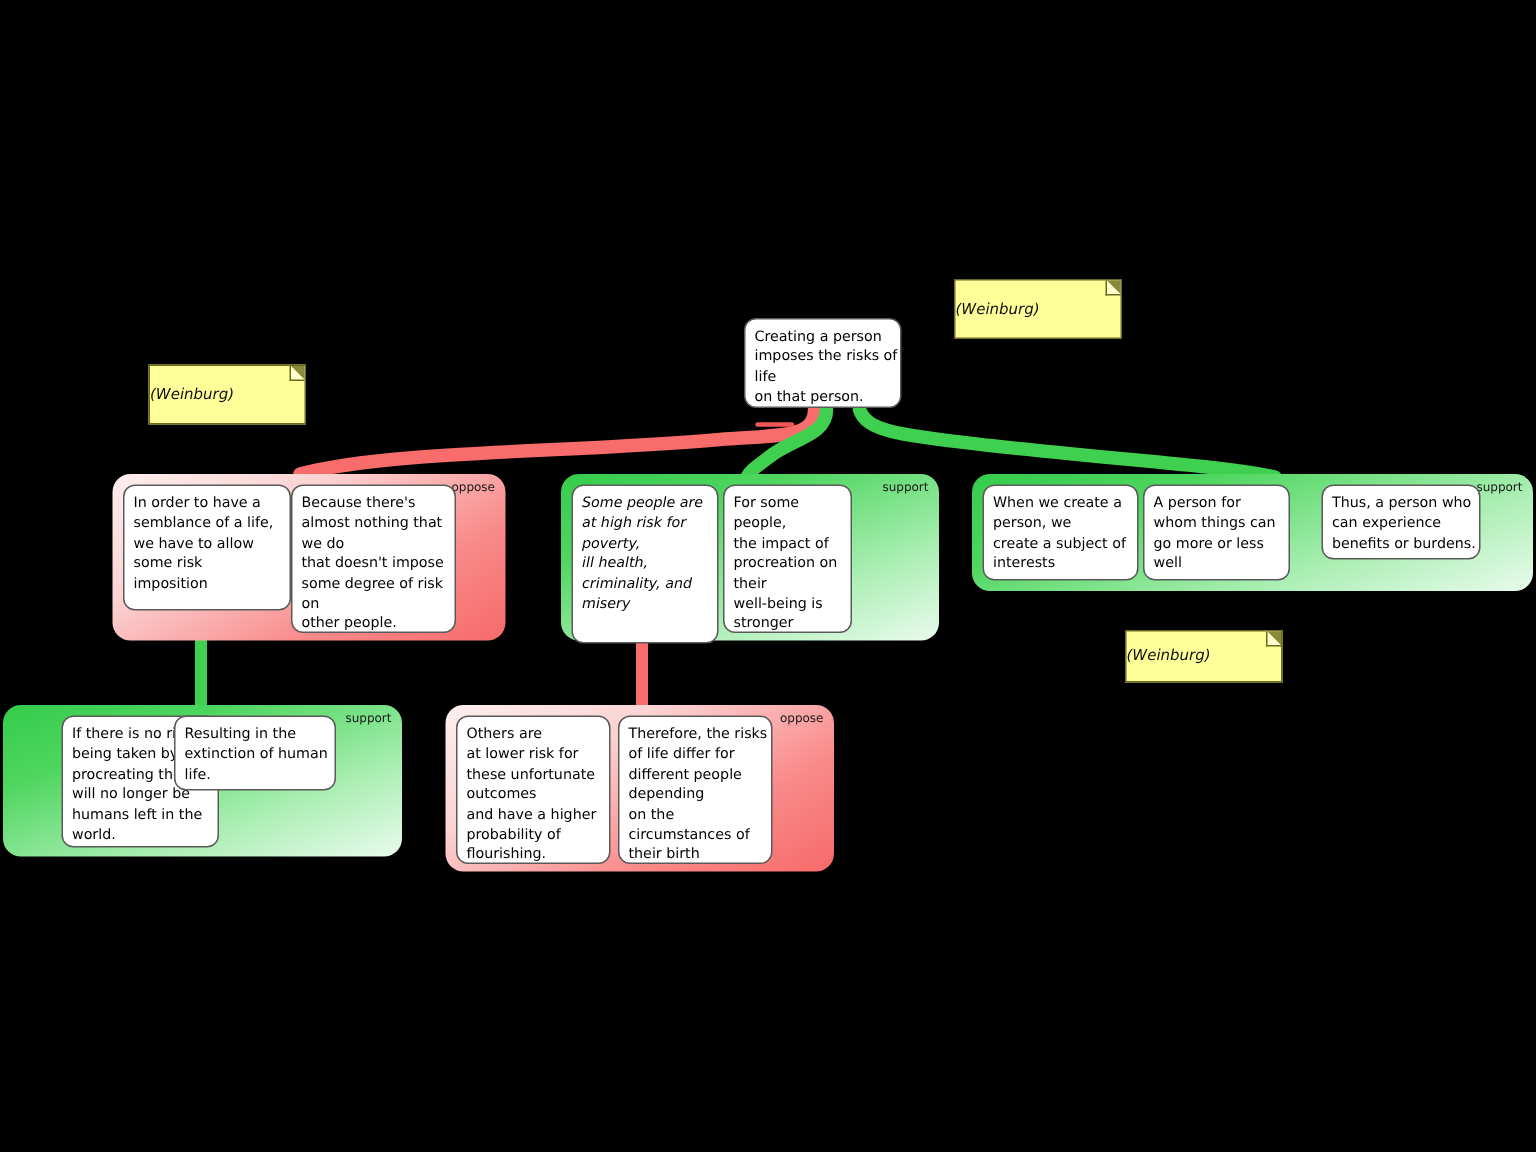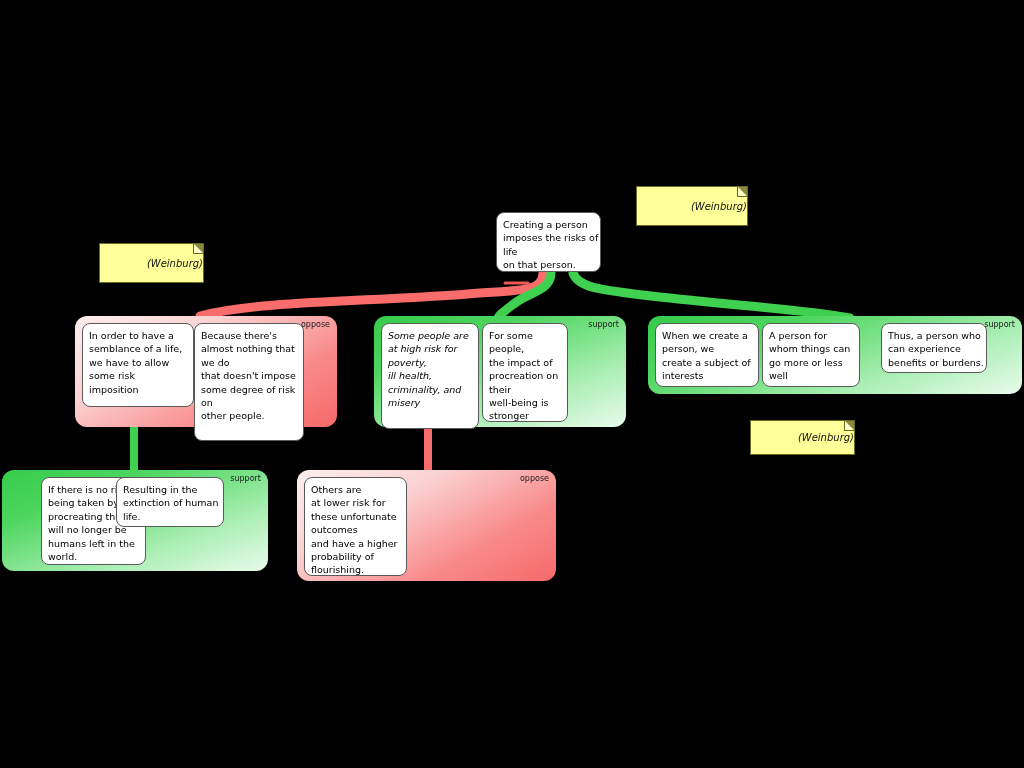--- a/index.html
+++ b/index.html
@@ -60,21 +60,21 @@
   }
 
   
   .note {
     position: absolute;
     background: #ffff99;
     border: 1px solid #6b6b20;
     box-sizing: border-box;
     display: flex;
     align-items: center;
-    justify-content: flex-end;
+    justify-content: flex-start;
     font-size: 10px;
     color: #111111;
     font-style: italic;
   }
   .note .fold {
     position: absolute;
     top: 0;
     right: 0;
     width: 9px;
     height: 9px;
@@ -109,21 +109,21 @@
 imposes the risks of life
 on that person.</div>
 
   <div class="group oppose" style="left:75px; top:316px; width:262px; height:111px;">
     <span class="group-label">oppose</span>
     <div class="claim" style="left:7px; top:7px; width:112px; height:84px;">In order to have a
 semblance of a life,
 we have to allow
 some risk
 imposition</div>
-    <div class="claim" style="left:119px; top:7px; width:110px; height:118px;">Because there's
+    <div class="claim" style="left:119px; top:7px; width:110px; height:99px;">Because there's
 almost nothing that
 we do
 that doesn't impose
 some degree of risk
 on
 other people.</div>
   </div>
 
   <div class="group support" style="left:374px; top:316px; width:252px; height:111px;">
     <span class="group-label">support</span>
@@ -172,20 +172,27 @@
 
   <div class="group oppose" style="left:297px; top:470px; width:259px; height:111px;">
     <span class="group-label">oppose</span>
     <div class="claim" style="left:7px; top:7px; width:103px; height:99px;">Others are
 at lower risk for
 these unfortunate
 outcomes
 and have a higher
 probability of
 flourishing.</div>
+    <div class="claim" style="left:115px; top:7px; width:103px; height:99px;">Therefore, the risks
+of life differ for
+different people
+depending
+on the
+circumstances of
+their birth</div>
   </div>
 
   <div class="note" style="left:99px; top:243px; width:105px; height:40px;">
     <span>(Weinburg)</span>
     <span class="fold"></span>
   </div>
 
   <div class="note" style="left:636px; top:186px; width:112px; height:40px;">
     <span>(Weinburg)</span>
     <span class="fold"></span>

